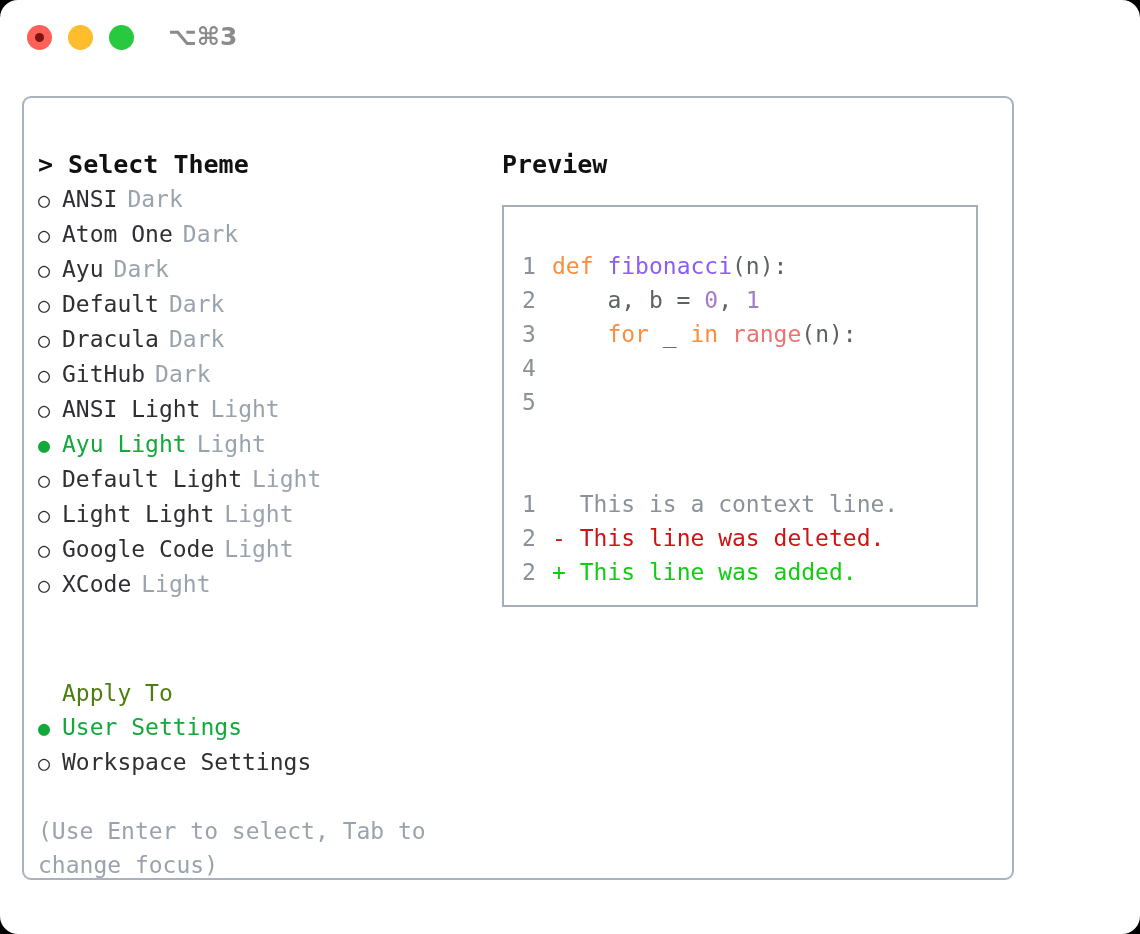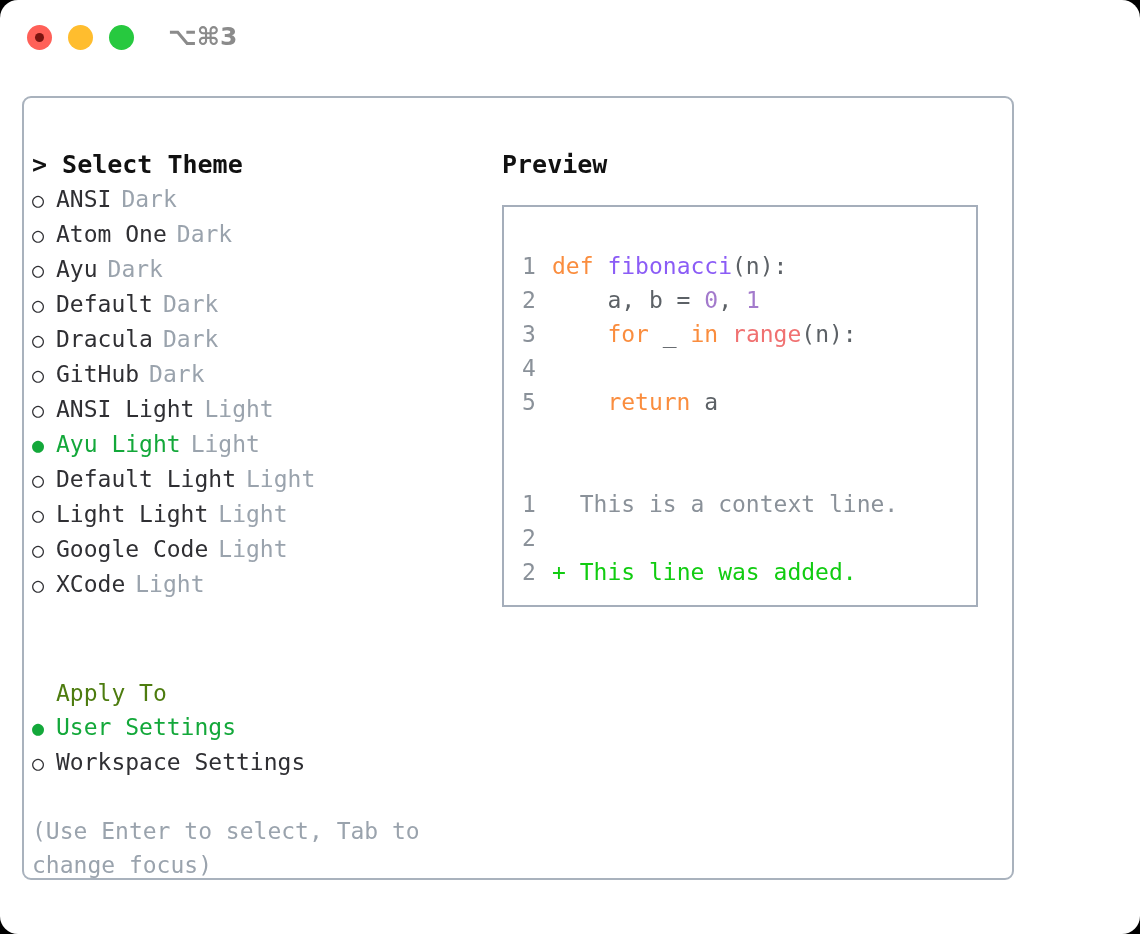--- a/index.html
+++ b/index.html
@@ -78,21 +78,21 @@
     height: 784px;
     border: 2px solid #a9b2bd;
     border-radius: 9px;
     box-sizing: border-box;
     background: #ffffff;
   }
 
   
   .left-col {
     position: absolute;
-    left: 8px;
+    left: 14px;
     top: 50px;
     width: 440px;
   }
 
   .heading {
     font-size: 25px;
     font-weight: bold;
     color: #111111;
     line-height: 34px;
     white-space: pre;
@@ -246,26 +246,26 @@
 
     <div class="right-col">
       <div class="preview-title">Preview</div>
 
       <div class="code-box">
         <div id="code-lines">
             <div class="code-line"><span class="lineno">1</span><span class="code-text"><span class="tok-kw">def </span><span class="tok-fn">fibonacci</span><span class="tok-plain">(n):</span></span></div>
             <div class="code-line"><span class="lineno">2</span><span class="code-text"><span class="tok-plain">    a, b = </span><span class="tok-num">0</span><span class="tok-plain">, </span><span class="tok-num">1</span></span></div>
             <div class="code-line"><span class="lineno">3</span><span class="code-text"><span class="tok-kw">    for</span><span class="tok-plain"> _ </span><span class="tok-kw">in </span><span class="tok-call">range</span><span class="tok-plain">(n):</span></span></div>
             <div class="code-line"><span class="lineno">4</span></div>
-            <div class="code-line"><span class="lineno">5</span><span class="code-text"><span class="tok-kw">    return</span><span class="tok-plain"> a</span></span></div>
+            <div class="code-line"><span class="lineno">5</span></div>
           </div>
         <div class="blank-line"></div>
         <div class="blank-line"></div>
         <div id="diff-lines">
             <div class="code-line"><span class="lineno">1</span><span class="diff-ctx"><span>  </span><span>This is a context line.</span></span></div>
-            <div class="code-line"><span class="lineno">2</span></div>
+            <div class="code-line"><span class="lineno">2</span><span class="diff-del"><span>- </span><span>This line was deleted.</span></span></div>
             <div class="code-line"><span class="lineno">2</span><span class="diff-add"><span>+ </span><span>This line was added.</span></span></div>
           </div>
       </div>
     </div>
 
   </div>
 </div>
 
 </body></html>

